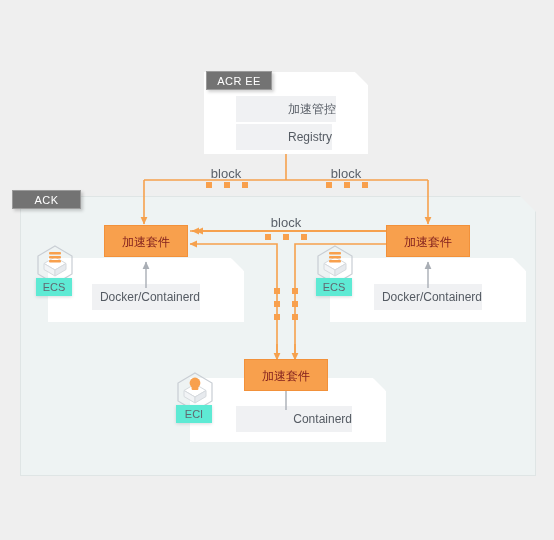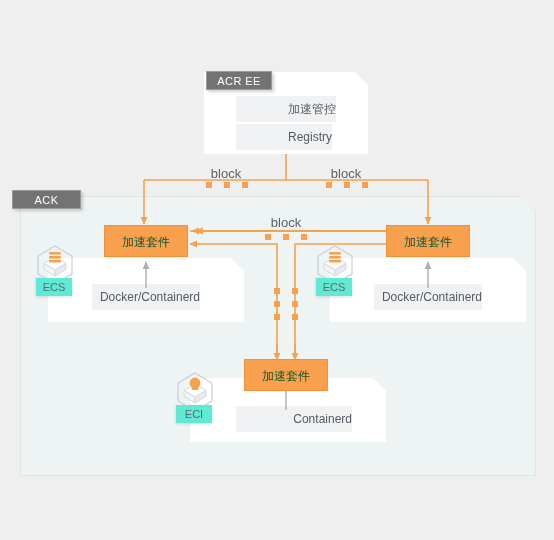--- a/index.html
+++ b/index.html
@@ -70,21 +70,21 @@
     white-space: nowrap;
     overflow: hidden;
   }
 
   
   .ac-box {
     position: absolute;
     background: #f8a04d;
     border: 1px solid #f2913a;
     box-sizing: border-box;
-    color: #14532d;
+    color: #7f1d1d;
     font-size: 12px;
     text-align: center;
     line-height: 32px;
     height: 32px;
     z-index: 25;
   }
 
   
   .node-chip {
     position: absolute;

